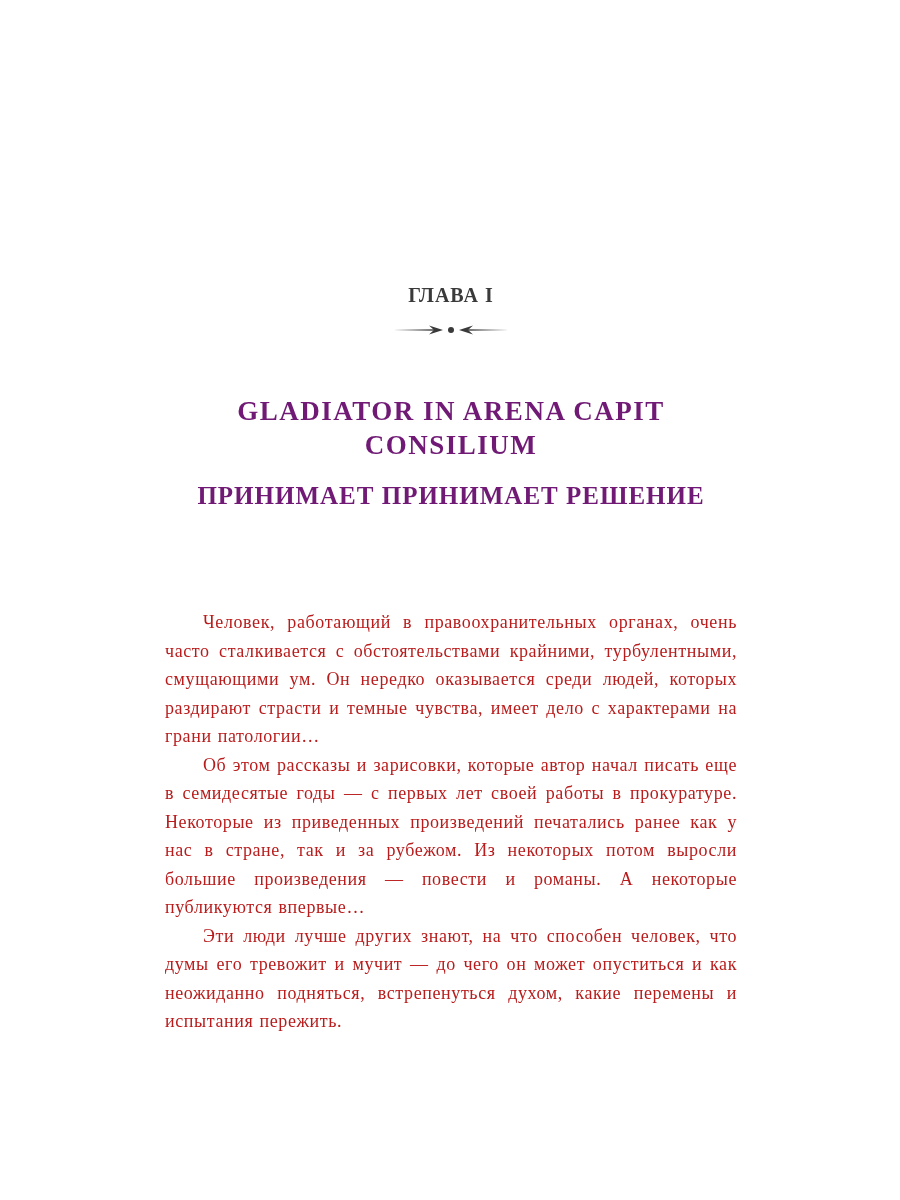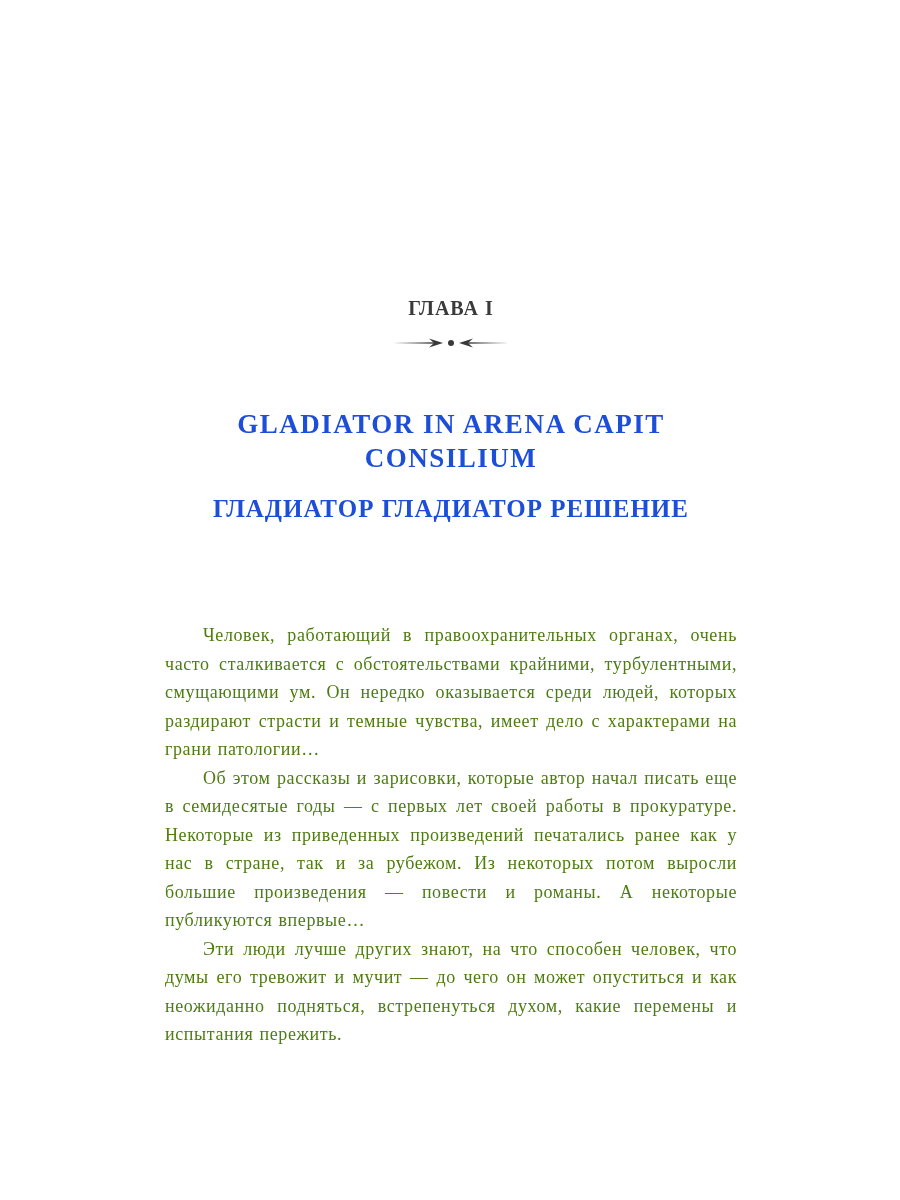--- a/index.html
+++ b/index.html
@@ -13,21 +13,21 @@
     height: 1200px;
     margin: 0 auto;
     background: #ffffff;
     color: #343434;
     font-family: "Liberation Serif", "DejaVu Serif", serif;
     overflow: hidden;
   }
   .content {
     position: absolute;
     left: 165px;
-    top: 17px;
+    top: 4px;
     width: 572px;
   }
   .chapter-label {
     margin-top: 280px;
     text-align: center;
     font-size: 20px;
     font-weight: bold;
     letter-spacing: 1px;
     color: #3a3a3a;
   }
@@ -35,41 +35,41 @@
     margin-top: 16px;
     text-align: center;
     line-height: 0;
   }
   .divider svg {
     display: inline-block;
   }
   .title-block {
     margin-top: 58px;
     text-align: center;
-    color: #1d4ed8;
+    color: #701a75;
   }
   .title-latin {
     font-size: 27px;
     font-weight: bold;
     letter-spacing: 1.5px;
     line-height: 1.25;
   }
   .title-ru {
     margin-top: 16px;
     font-size: 25px;
     font-weight: bold;
     letter-spacing: 1px;
     line-height: 1.35;
   }
   .body-text {
     margin-top: 96px;
     font-size: 18px;
     line-height: 28.5px;
     text-align: justify;
-    color: #4d7c0f;
+    color: #b91c1c;
     letter-spacing: 0.6px;
     word-spacing: 1px;
   }
   .body-text p {
     margin: 0;
     text-indent: 38px;
   }
 </style>
 </head>
 <body>
@@ -92,21 +92,21 @@
           <path d="M82 2.5 L68 7 L82 11.5 L77 7 Z" fill="#3a3a3a"></path>
 
           <path d="M118 7 L76 6.2 L76 7.8 Z" fill="#3a3a3a"></path>
         </svg>
       </span>
     </div>
 
     <div class="title-block">
       <div class="title-latin">GLADIATOR IN ARENA CAPIT CONSILIUM</div>
       <div class="title-ru">
-        <div>ГЛАДИАТОР ГЛАДИАТОР РЕШЕНИЕ</div>
+        <div>ПРИНИМАЕТ ПРИНИМАЕТ РЕШЕНИЕ</div>
       </div>
     </div>
 
     <div class="body-text">
       <p>Человек, работающий в правоохранительных органах, очень часто сталкивается с обстоятельствами крайними, турбулентными, смущающими ум. Он нередко оказывается среди людей, которых раздирают страсти и темные чувства, имеет дело с характерами на грани патологии…</p>
       <p>Об этом рассказы и зарисовки, которые автор начал писать еще в семидесятые годы — с первых лет своей работы в прокуратуре. Некоторые из приведенных произведений печатались ранее как у нас в стране, так и за рубежом. Из некоторых потом выросли большие произведения — повести и романы. А некоторые публикуются впервые…</p>
       <p>Эти люди лучше других знают, на что способен человек, что думы его тревожит и мучит — до чего он может опуститься и как неожиданно подняться, встрепенуться духом, какие перемены и испытания пережить.</p>
     </div>
 
   </div>

